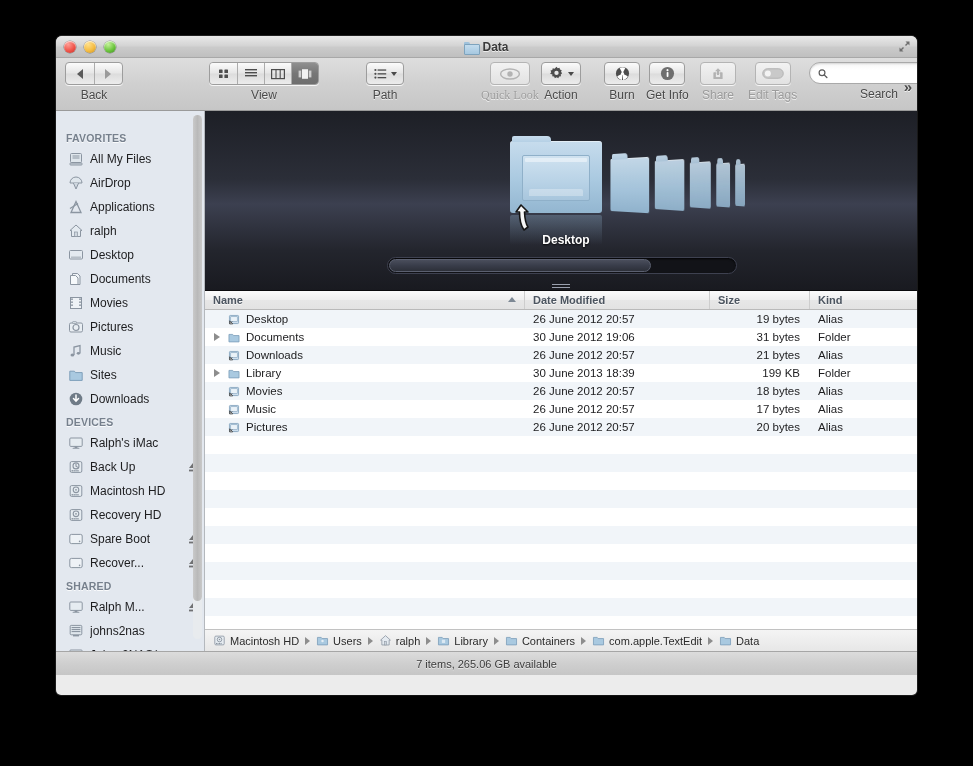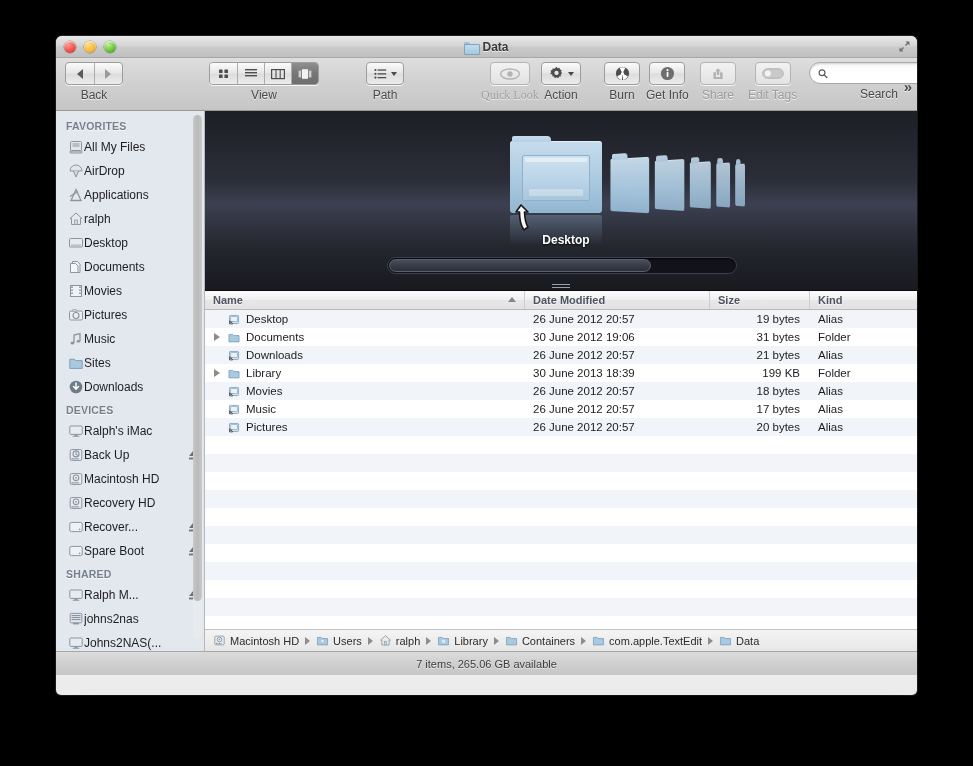--- a/index.html
+++ b/index.html
@@ -126,29 +126,29 @@
   }
 
   
   #body { display: flex; height: 540px; }
 
   
   #sidebar {
     width: 149px; background: #e3e8ef;
     border-right: 1px solid #b4b8bd;
     position: relative; overflow: hidden;
-    padding-top: 4px;
+    padding-top: 16px;
   }
   .sb-header {
     font-size: 10.5px; font-weight: bold; color: #76808d;
     text-transform: uppercase; letter-spacing: .2px;
     padding: 5px 0 3px 10px; text-shadow: 0 1px 0 rgba(255,255,255,.8);
   }
   .sb-row {
-    height: 24px; display:flex; align-items:center; gap: 0;
+    height: 24px; display:flex; align-items:center; gap: 6px;
     padding-left: 12px; padding-right: 6px; cursor: pointer;
   }
   .sb-label {
     font-size: 12px; color: #1d1d1f; white-space: nowrap; overflow:hidden;
     text-overflow: ellipsis; flex: 1;
   }
   .sb-icon { width:16px; height:16px; flex:0 0 16px; position: relative; }
   .eject {
     width: 10px; height: 11px; flex: 0 0 10px; opacity: .75;
   }
@@ -597,32 +597,32 @@
                 <rect x="9.3" y="11" width="1.3" height="1.5"></rect>
               </g>
             </svg>
             <span class="sb-label">Recovery HD</span>
           </div>
           <div class="sb-row">
             <svg width="16" height="16" viewBox="0 0 16 16" class="sb-icon">
               <rect x="1.8" y="3.4" width="12.4" height="9.2" rx="1.6" fill="#eef2f6" stroke="#8b95a1"></rect>
            <circle cx="11.6" cy="10.4" r=".8" fill="#8b95a1"></circle>
             </svg>
-            <span class="sb-label">Recover...</span>
+            <span class="sb-label">Spare Boot</span>
             <svg width="10" height="11" viewBox="0 0 10 11" class="eject">
               <path d="M5 1 L9 6 H1 Z" fill="#4a4a4a"></path>
               <rect x="1" y="7.6" width="8" height="1.8" fill="#4a4a4a"></rect>
             </svg>
           </div>
           <div class="sb-row">
             <svg width="16" height="16" viewBox="0 0 16 16" class="sb-icon">
               <rect x="1.8" y="3.4" width="12.4" height="9.2" rx="1.6" fill="#eef2f6" stroke="#8b95a1"></rect>
            <circle cx="11.6" cy="10.4" r=".8" fill="#8b95a1"></circle>
             </svg>
-            <span class="sb-label">Spare Boot</span>
+            <span class="sb-label">Recover...</span>
             <svg width="10" height="11" viewBox="0 0 10 11" class="eject">
               <path d="M5 1 L9 6 H1 Z" fill="#4a4a4a"></path>
               <rect x="1" y="7.6" width="8" height="1.8" fill="#4a4a4a"></rect>
             </svg>
           </div>
           <div class="sb-header">SHARED</div>
           <div class="sb-row">
             <svg width="16" height="16" viewBox="0 0 16 16" class="sb-icon">
               <rect x="1.8" y="3" width="12.4" height="8.4" rx="1" fill="#e6ecf1" stroke="#8b95a1"></rect>
            <rect x="6.6" y="11.4" width="2.8" height="1.6" fill="#8b95a1"></rect>

